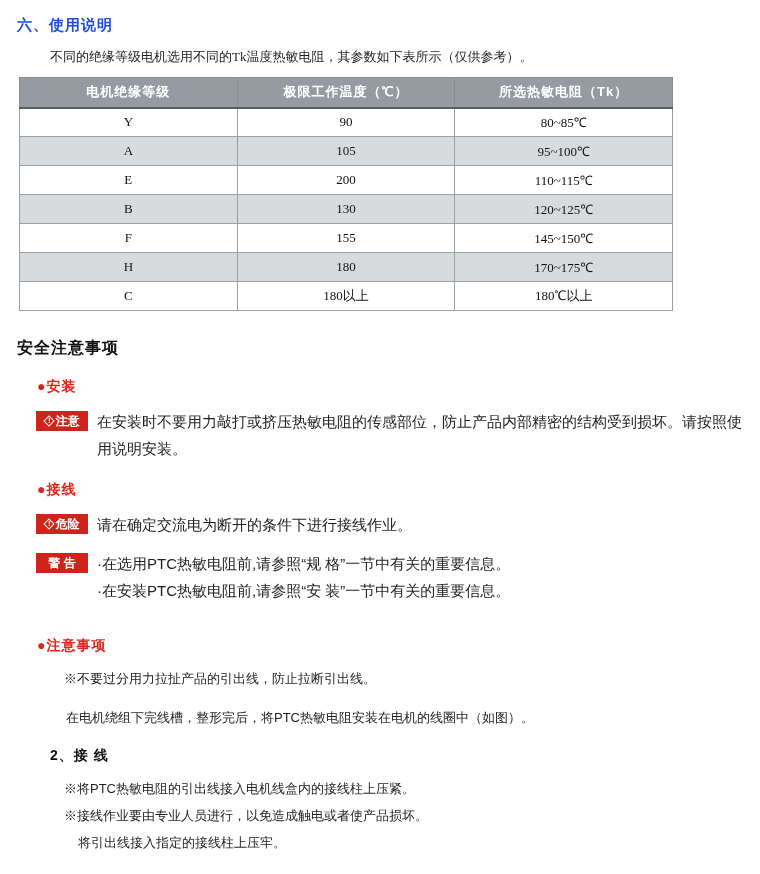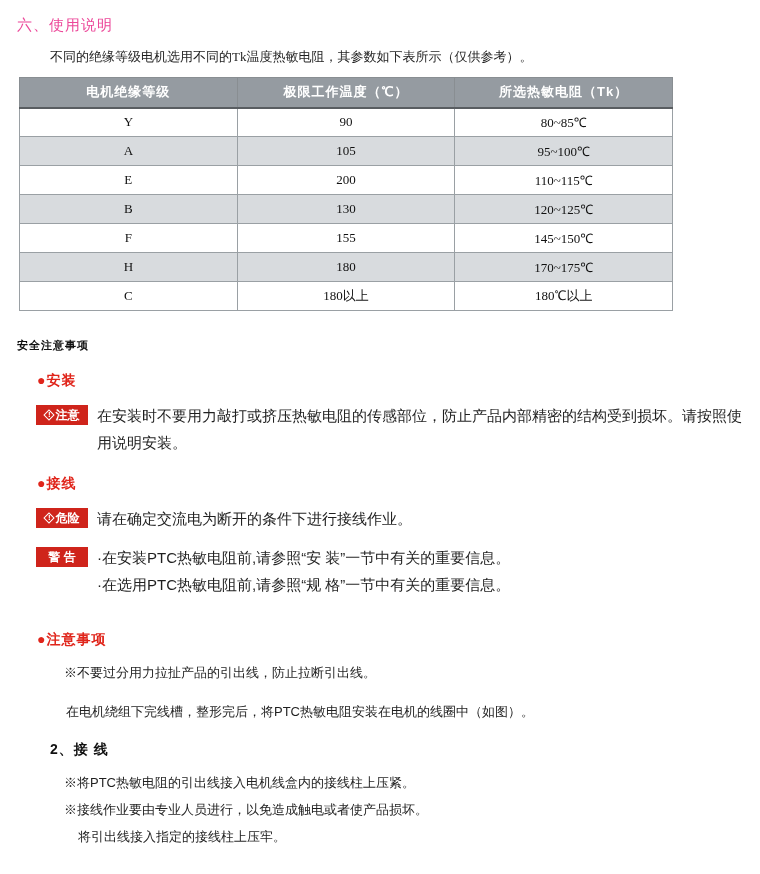--- a/index.html
+++ b/index.html
@@ -3,21 +3,21 @@
 <meta charset="utf-8">
 <style>
   * { margin:0; padding:0; box-sizing:border-box; }
   html,body { background:#ffffff; }
   body {
     width:760px; height:874px; overflow:hidden;
     font-family:"Liberation Sans", sans-serif;
     color:#1f1f1f; position:relative;
   }
   .h1 {
-    font-size:15px; font-weight:normal; color:#ec4899;
+    font-size:15px; font-weight:bold; color:#1d4ed8;
     margin:16px 0 0 17px; letter-spacing:1px;
   }
   .intro {
     font-size:13px; margin:13px 0 11px 50px;
     font-family:"Liberation Serif", serif;
   }
   table.grade {
     border-collapse:collapse; margin-left:19px; width:654px;
     table-layout:fixed; font-family:"Liberation Serif", serif;
   }
@@ -25,21 +25,21 @@
     background:#959ba1; color:#ffffff; font-size:13px; font-weight:bold;
     height:30px; border:1px solid #898e92; border-bottom:2px solid #595d61;
     font-family:"Liberation Sans", sans-serif; letter-spacing:1px;
   }
   table.grade td {
     text-align:center; font-size:13px; height:29px;
     border:1px solid #9aa0a4; color:#111;
   }
   table.grade tr.alt td { background:#d8dbde; }
   .safety-title {
-    font-size:11px; font-weight:bold; color:#111;
+    font-size:16px; font-weight:bold; color:#111;
     margin:27px 0 0 17px; letter-spacing:1px;
   }
   .red-h {
     color:#e0251b; font-size:14px; font-weight:bold;
     margin:19px 0 0 37px; letter-spacing:1px;
   }
   .red-h.big { margin-top:33px; }
   .notice { display:flex; align-items:flex-start; margin:12px 0 0 36px; }
   .badge {
     background:#cf241b; color:#ffffff; flex:0 0 auto;
@@ -141,22 +141,22 @@
     <div class="nlines">
       <div>请在确定交流电为断开的条件下进行接线作业。</div>
     </div>
   </div>
 
   <div class="notice">
     <span class="badge">
       <span>警 告</span>
     </span>
     <div class="nlines">
+      <div>·在选用PTC热敏电阻前,请参照“规 格”一节中有关的重要信息。</div>
       <div>·在安装PTC热敏电阻前,请参照“安 装”一节中有关的重要信息。</div>
-      <div>·在选用PTC热敏电阻前,请参照“规 格”一节中有关的重要信息。</div>
     </div>
   </div>
 
   <div class="red-h big">●注意事项</div>
 
   <div class="note-line">※不要过分用力拉扯产品的引出线，防止拉断引出线。</div>
 
   <div class="item-body">在电机绕组下完线槽，整形完后，将PTC热敏电阻安装在电机的线圈中（如图）。</div>
 
   <div class="num-title">2、接 线</div>

